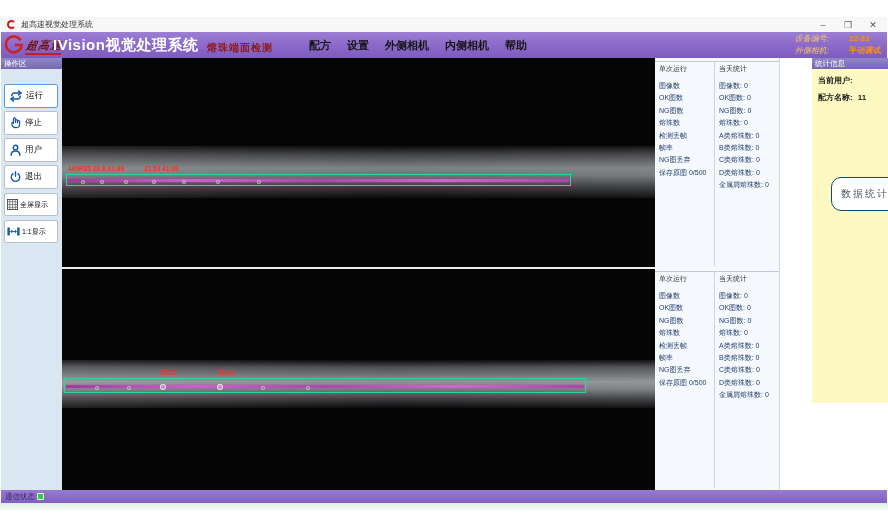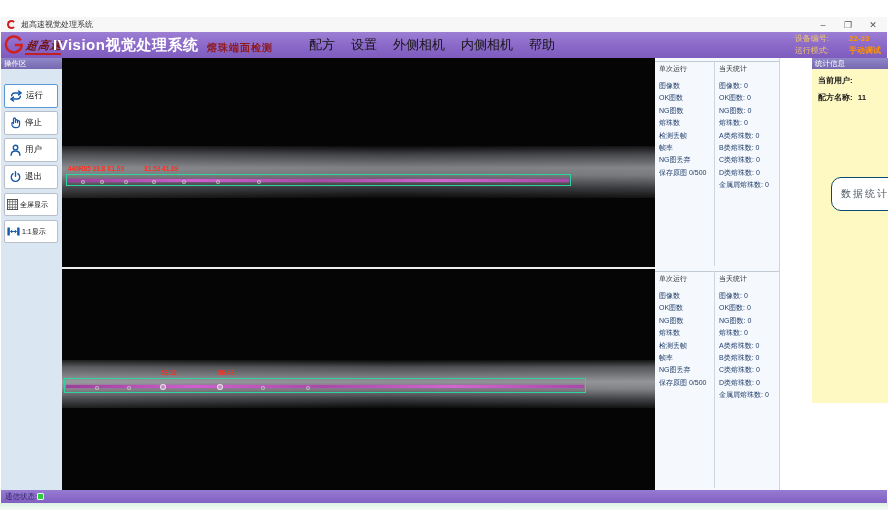--- a/index.html
+++ b/index.html
@@ -18,23 +18,23 @@
   
   .header { left:1px; top:32px; width:886px; height:26px;
             background:linear-gradient(180deg,#9c7ed4 0%, #8a68c8 55%, #7e5cbe 100%); }
   .logo-mark { left:3px; top:3px; }
   .logo-script { left:25px; top:6px; font-size:11px; font-weight:bold; font-style:italic;
                  color:#701414; letter-spacing:1px; transform:skewX(-8deg);
                  border-bottom:2px solid #c02020; padding-bottom:0; }
   .app-title { left:52px; top:4px; font-size:15px; font-weight:bold; color:#ffffff; letter-spacing:0.5px; }
   .subtitle { left:206px; top:9px; font-size:10px; font-weight:bold; color:#8f1818; letter-spacing:1px; }
   .menu { left:308px; top:0; height:26px; display:flex; align-items:center; gap:16px; }
-  .menu span { font-size:13px; font-weight:normal; color:#141414; cursor:default; }
+  .menu span { font-size:11px; font-weight:bold; color:#141414; cursor:default; }
   .device-info { right:6px; top:1px; font-size:8px; line-height:12px; }
-  .device-info .lbl { color:#f0c568; }
+  .device-info .lbl { color:#f0c568;font-style:italic; }
   .device-info .val { color:#ff9500; font-weight:bold; margin-left:20px; }
 
   
   .sidebar { left:1px; top:58px; width:61px; height:432px; background:#dae6f2; }
   .panel-titlebar { width:100%; height:11px; line-height:11px; padding-left:3px;
                     background:linear-gradient(180deg,#9087c8,#7668b0); color:#fff; font-size:7.5px; }
   .op-btn { position:absolute; left:3px; width:54px; height:24px; background:#fff;
             border:1px solid #b8bfc8; border-radius:2px; display:flex; align-items:center;
             gap:3px; padding-left:4px; font-size:8.5px; color:#111; cursor:default; }
   .op-btn.active { border-color:#5b9bd5; }
@@ -130,21 +130,21 @@
   <span class="abs subtitle">熔珠端面检测</span>
   <div class="abs menu">
     <span>配方</span>
     <span>设置</span>
     <span>外侧相机</span>
     <span>内侧相机</span>
     <span>帮助</span>
   </div>
   <div class="abs device-info">
     <div><span class="lbl">设备编号:</span><span class="val">22-33</span></div>
-    <div><span class="lbl">运行模式:</span><span class="val">手动调试</span></div>
+    <div><span class="lbl">外侧相机:</span><span class="val">手动调试</span></div>
   </div>
 </div>
 
 <div class="abs sidebar">
   <div class="panel-titlebar">操作区</div>
 
   <div class="op-btn active" style="top:26px">
     <svg width="14" height="14" viewBox="0 0 16 16" fill="none" stroke="#1558a8" stroke-width="1.7" stroke-linecap="round" stroke-linejoin="round">
       <path d="M13.5 4.5 H6.5 C4.6 4.5 3 6 3 7.6"></path>
         <path d="M10.9 2.3 L13.7 4.5 L10.9 6.7"></path>

